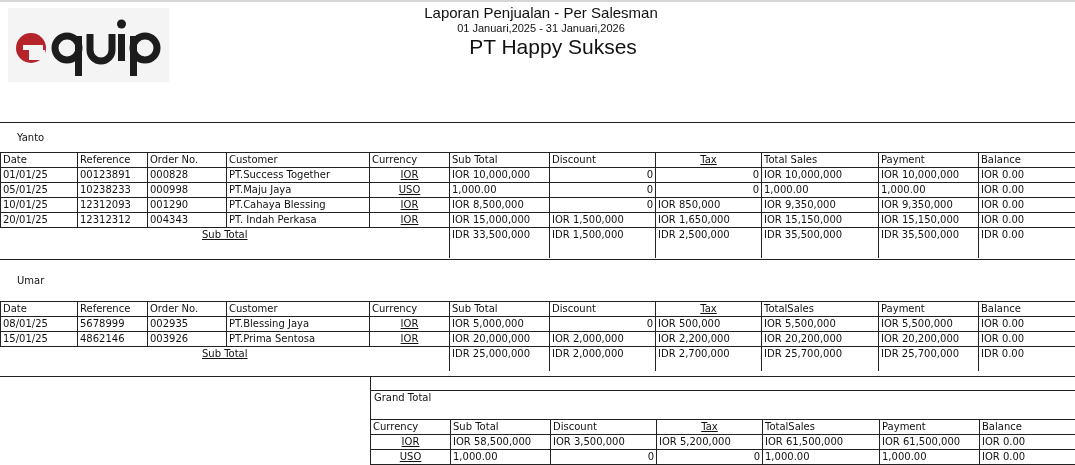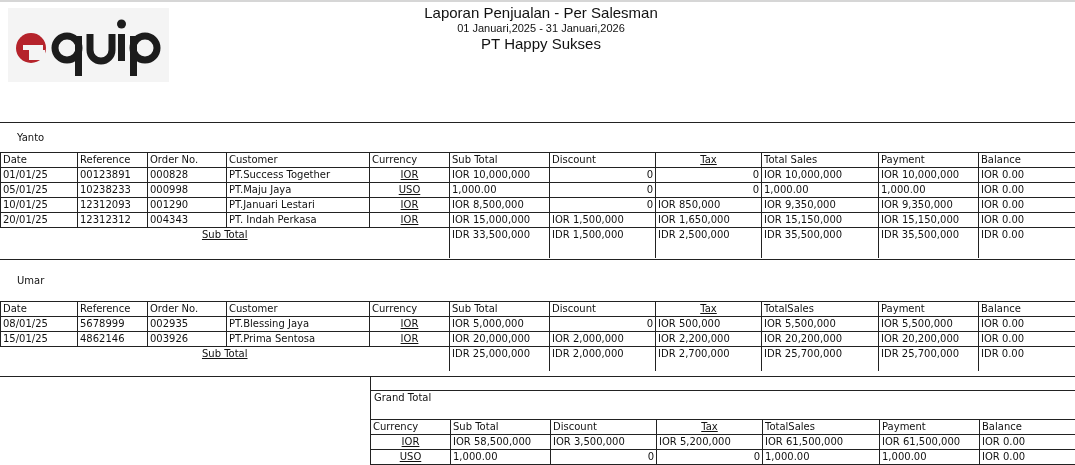--- a/index.html
+++ b/index.html
@@ -6,22 +6,22 @@
   body { width:1075px; height:465px; position:relative; overflow:hidden;
          font-family:"DejaVu Sans", sans-serif; color:#111; font-size:10px; }
   .topstrip { position:absolute; left:0; top:0; width:1075px; height:2px; background:#d6d6d6; }
   .logo { position:absolute; left:8px; top:8px; width:161px; height:74px; background:#f4f4f4;
           display:flex; align-items:center; justify-content:center; }
   .logo svg { display:block; }
   .title { position:absolute; left:380px; width:322px; text-align:center; top:4px;
            font-family:"Liberation Sans", sans-serif; font-size:15px; color:#111; }
   .subtitle { position:absolute; left:380px; width:322px; text-align:center; top:22px;
               font-family:"Liberation Sans", sans-serif; font-size:11px; }
-  .company { position:absolute; left:380px; width:322px; text-align:center; top:35px;
-             font-family:"Liberation Sans", sans-serif; font-size:15px; }
+  .company { position:absolute; left:392px; width:322px; text-align:center; top:35px;
+             font-family:"Liberation Sans", sans-serif; font-size:21px; }
   .hline { position:absolute; left:0; width:1075px; height:1px; background:#222; }
   .vline { position:absolute; width:1px; background:#222; }
   .sales-name { position:absolute; left:1px; font-size:10px;margin-left:16px; }
   table.rpt { position:absolute; left:0; border-collapse:collapse; table-layout:fixed; }
   table.rpt td { border:1px solid #222; height:14px; padding:0 2px; font-size:10px;
                  white-space:nowrap; overflow:hidden; line-height:14px; }
   .r { text-align:right; }
   .c { text-align:center;text-decoration:underline; }
   .gt-label { position:absolute; left:374px; top:392px; font-size:10px; }
 </style>
@@ -110,21 +110,21 @@
     <td class="r">0</td>
     <td class="r">0</td>
     <td>1,000.00</td>
     <td>1,000.00</td>
     <td>IOR 0.00</td>
   </tr>
   <tr>
     <td>10/01/25</td>
     <td>12312093</td>
     <td>001290</td>
-    <td>PT.Januari Lestari</td>
+    <td>PT.Cahaya Blessing</td>
     <td class="c">IOR</td>
     <td>IOR 8,500,000</td>
     <td class="r">0</td>
     <td>IOR 850,000</td>
     <td>IOR 9,350,000</td>
     <td>IOR 9,350,000</td>
     <td>IOR 0.00</td>
   </tr>
   <tr>
     <td>20/01/25</td>

